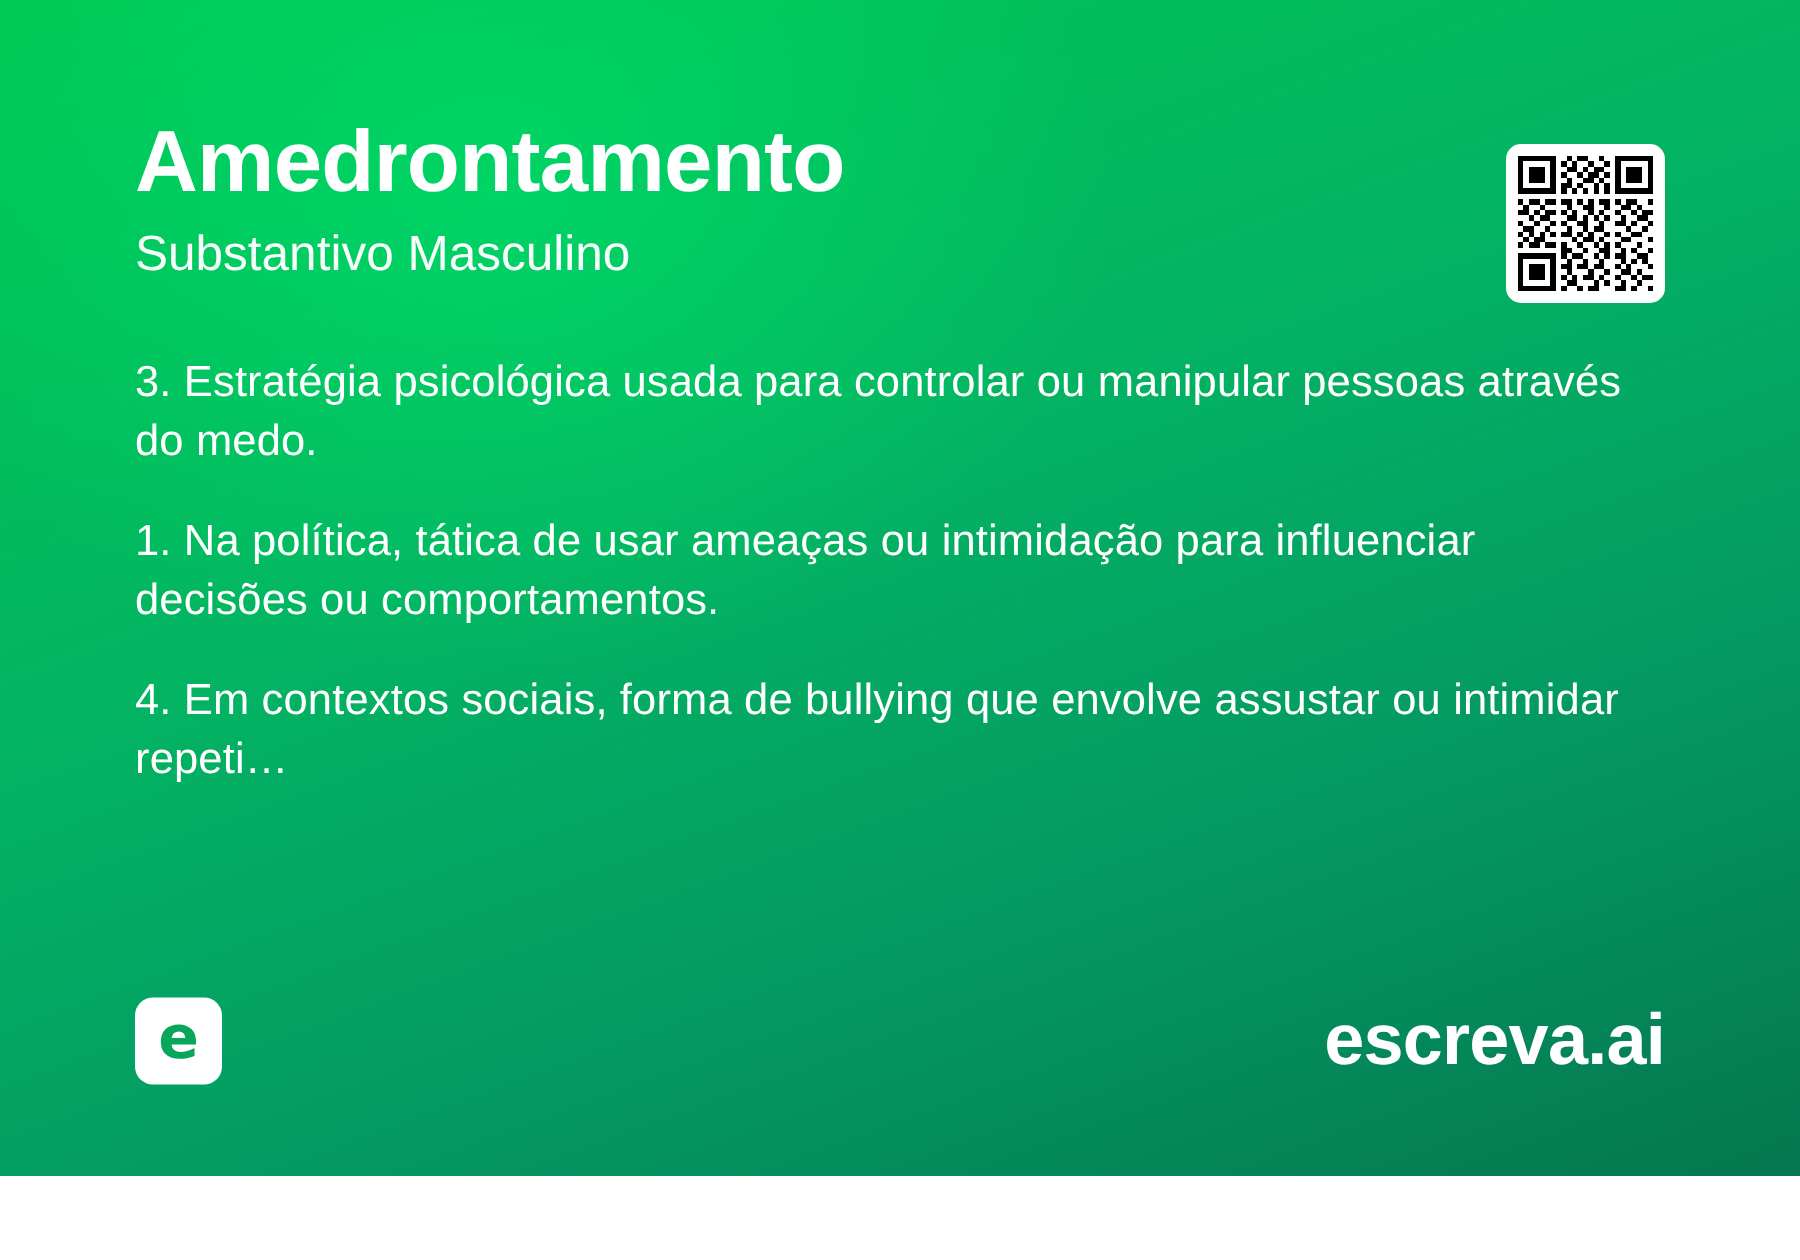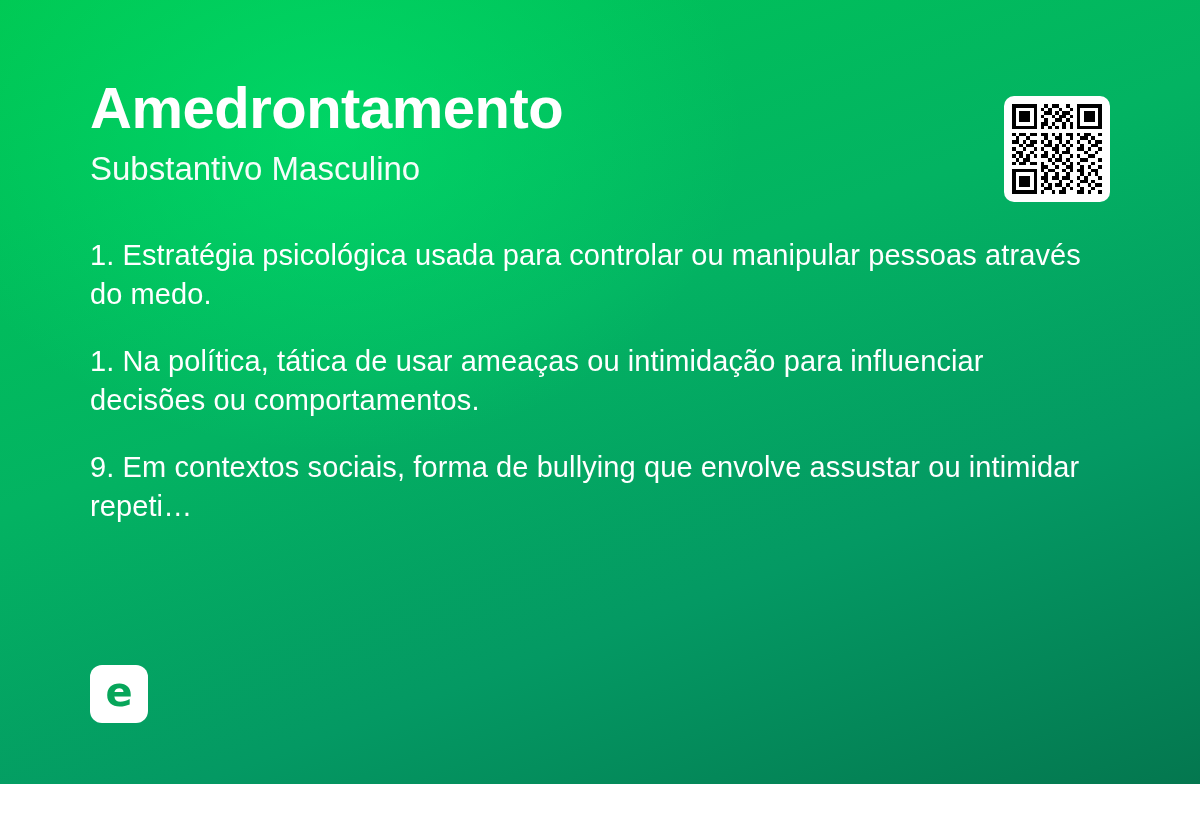--- a/index.html
+++ b/index.html
@@ -334,23 +334,24 @@
           <rect x="24" y="24" width="1" height="1"></rect>
       </g>
     </svg>
   </div>
 
   <div class="content">
     <h1 class="headline">Amedrontamento</h1>
     <p class="subhead">Substantivo Masculino</p>
 
     <div class="definitions">
-      <p class="definition">1. Estratégia psicológica usada para controlar ou manipular pessoas através do medo.</p>
+      <p class="definition">3. Estratégia psicológica usada para controlar ou manipular pessoas através do medo.</p>
       <p class="definition">1. Na política, tática de usar ameaças ou intimidação para influenciar decisões ou comportamentos.</p>
-      <p class="definition">9. Em contextos sociais, forma de bullying que envolve assustar ou intimidar repeti…</p>
+      <p class="definition">4. Em contextos sociais, forma de bullying que envolve assustar ou intimidar repeti…</p>
     </div>
   </div>
 
   <div class="footer">
     <div class="logo-mark">e</div>
+    <div class="wordmark">escreva.ai</div>
   </div>
 
 </div>
 
 </body></html>

